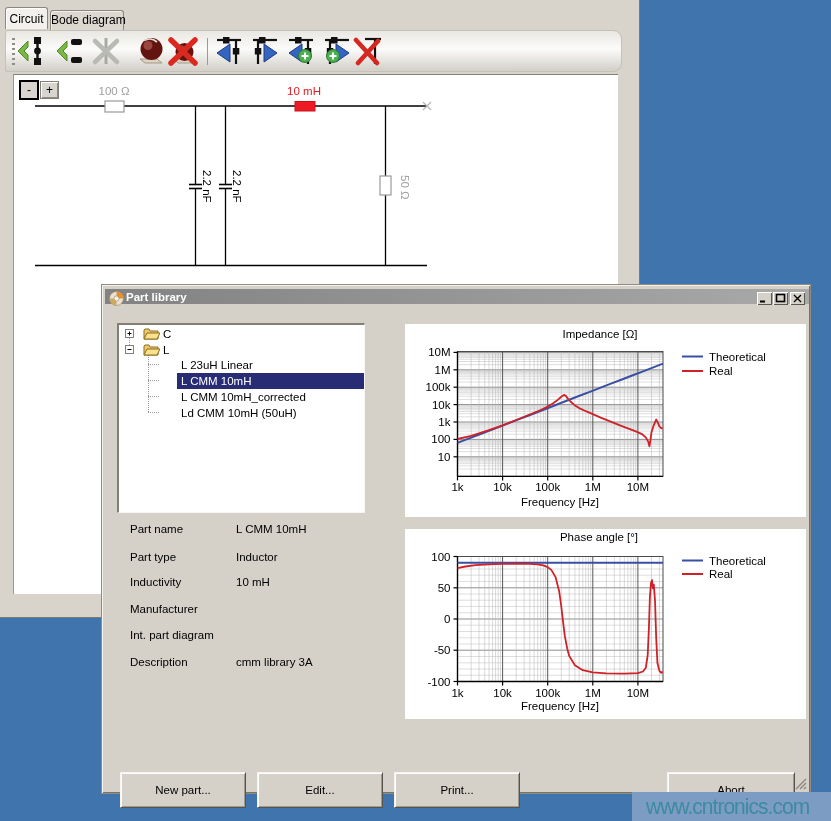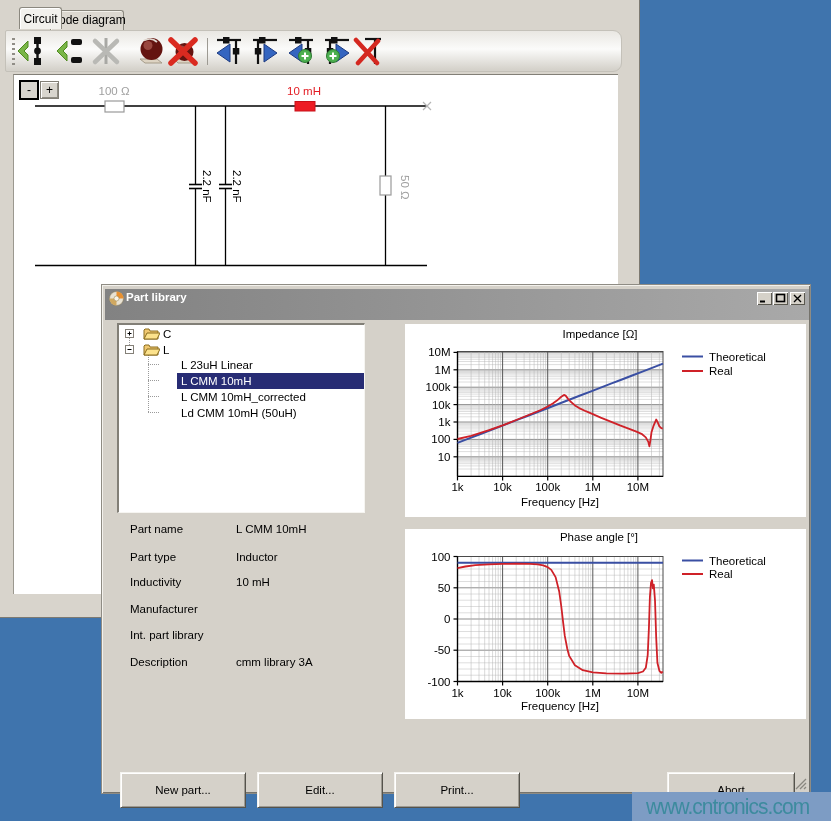--- a/index.html
+++ b/index.html
@@ -1,34 +1,34 @@
 <!DOCTYPE html>
 <html><head><meta charset="utf-8"><style>
 * { margin:0; padding:0; box-sizing:border-box; }
 html,body { width:831px; height:821px; overflow:hidden; }
 body { font-family:"Liberation Sans", sans-serif; background:#3f74ad; position:relative; }
 #mainwin { position:absolute; left:0; top:0; width:640px; height:618px; background:#d8d4cc;
   border-right:1px solid #7d7a72; border-bottom:1px solid #7d7a72; }
 .tab { position:absolute; font-size:12px; color:#000; text-align:center; white-space:nowrap;
   border:1px solid #8b887f; border-bottom:none; border-radius:3px 3px 0 0; }
-#tab1 { left:19px; top:7px; width:43px; height:22px; background:#f2f1ed; line-height:22px; z-index:2;
+#tab1 { left:5px; top:7px; width:43px; height:22px; background:#f2f1ed; line-height:22px; z-index:2;
   box-shadow: inset 1px 1px 0 #fff; text-align: center; }
 #tab2 { left:50px; top:10px; width:74px; height:26px; background:#dcd8d0; line-height:18px;
   box-shadow: inset 1px 1px 0 #f2f0ea; }
 #toolbar { position:absolute; left:5px; top:30px; width:617px; height:42px;
   background:linear-gradient(#e9e7e2, #fbfbfa 45%, #d5d2cb 96%);
   border-radius:2px 9px 9px 2px; border:1px solid #c4c1b9; }
 #grip { position:absolute; left:6px; top:7px; width:3px; height:28px;
   background-image:repeating-linear-gradient(#908d86 0 2px, transparent 2px 5px); }
 #canvas { position:absolute; left:13px; top:74px; width:605px; height:520px; background:#fff;
   border-top:1px solid #827f77; border-left:1px solid #9b988f; }
 .zbtn { position:absolute; font-size:12px; text-align:center; background:#d8d5ce; }
 #dlg { position:absolute; left:101px; top:284px; width:710px; height:510px; background:#d5d1c9;
   border:1px solid #8f8c84; box-shadow: inset 1px 1px 0 #f3f1ec, inset -1px -1px 0 #75736c; }
-#tbar { position:absolute; left:3px; top:4px; width:704px; height:31px;
+#tbar { position:absolute; left:3px; top:4px; width:704px; height:15px;
   background:linear-gradient(90deg,#828282,#a9a9a9); }
 #tbar .ttl { position:absolute; left:21px; top:2px; color:#fff; font-size:11.5px; font-weight:bold; }
 .wbtn { position:absolute; top:3px; width:15px; height:13px; background:#d5d1c9;
   box-shadow: inset 1px 1px 0 #fff, inset -1px -1px 0 #5a584f; font-size:9px; }
 #treebox { position:absolute; left:15px; top:38px; width:248px; height:190px; background:#fff;
   border-top:2px solid #827f77; border-left:2px solid #827f77;
   border-right:1px solid #f6f5f1; border-bottom:1px solid #f6f5f1; }
 .trow { position:absolute; font-size:11.5px; color:#000; height:15px; line-height:15px; white-space:pre; }
 .tsel { position:absolute; background:#272c74; }
 .dotv { position:absolute; width:1px; background-image:repeating-linear-gradient(#9a9a9a 0 1px, transparent 1px 2px); }
@@ -434,21 +434,21 @@
         <text x="304" y="49" font-size="11.5" fill="#000">Real</text>
       </svg>
     </div>
   <div class="lbl" style="left:20px;top:238px">Part name</div>
     <div class="lbl" style="left:126px;top:238px">L CMM 10mH</div>
   <div class="lbl" style="left:20px;top:266px">Part type</div>
     <div class="lbl" style="left:126px;top:266px">Inductor</div>
   <div class="lbl" style="left:20px;top:291px">Inductivity</div>
     <div class="lbl" style="left:126px;top:291px">10 mH</div>
   <div class="lbl" style="left:20px;top:318px">Manufacturer</div>
-  <div class="lbl" style="left:20px;top:344px">Int. part library</div>
+  <div class="lbl" style="left:20px;top:344px">Int. part diagram</div>
   <div class="lbl" style="left:20px;top:371px">Description</div>
     <div class="lbl" style="left:126px;top:371px">cmm library 3A</div>
   <div class="btn" style="left:18px;width:126px">New part...</div>
   <div class="btn" style="left:292px;width:126px">Print...</div>
   <div class="btn" style="left:155px;width:126px">Edit...</div>
   <div class="btn" style="left:565px;width:128px">Abort</div>
   <svg style="position:absolute;right:3px;bottom:3px" width="12" height="12" viewBox="0 0 12 12">
     <path d="M11,1 L1,11 M11,5 L5,11 M11,9 L9,11" stroke="#8a8880" stroke-width="1.3"></path>
   </svg>
 </div>

